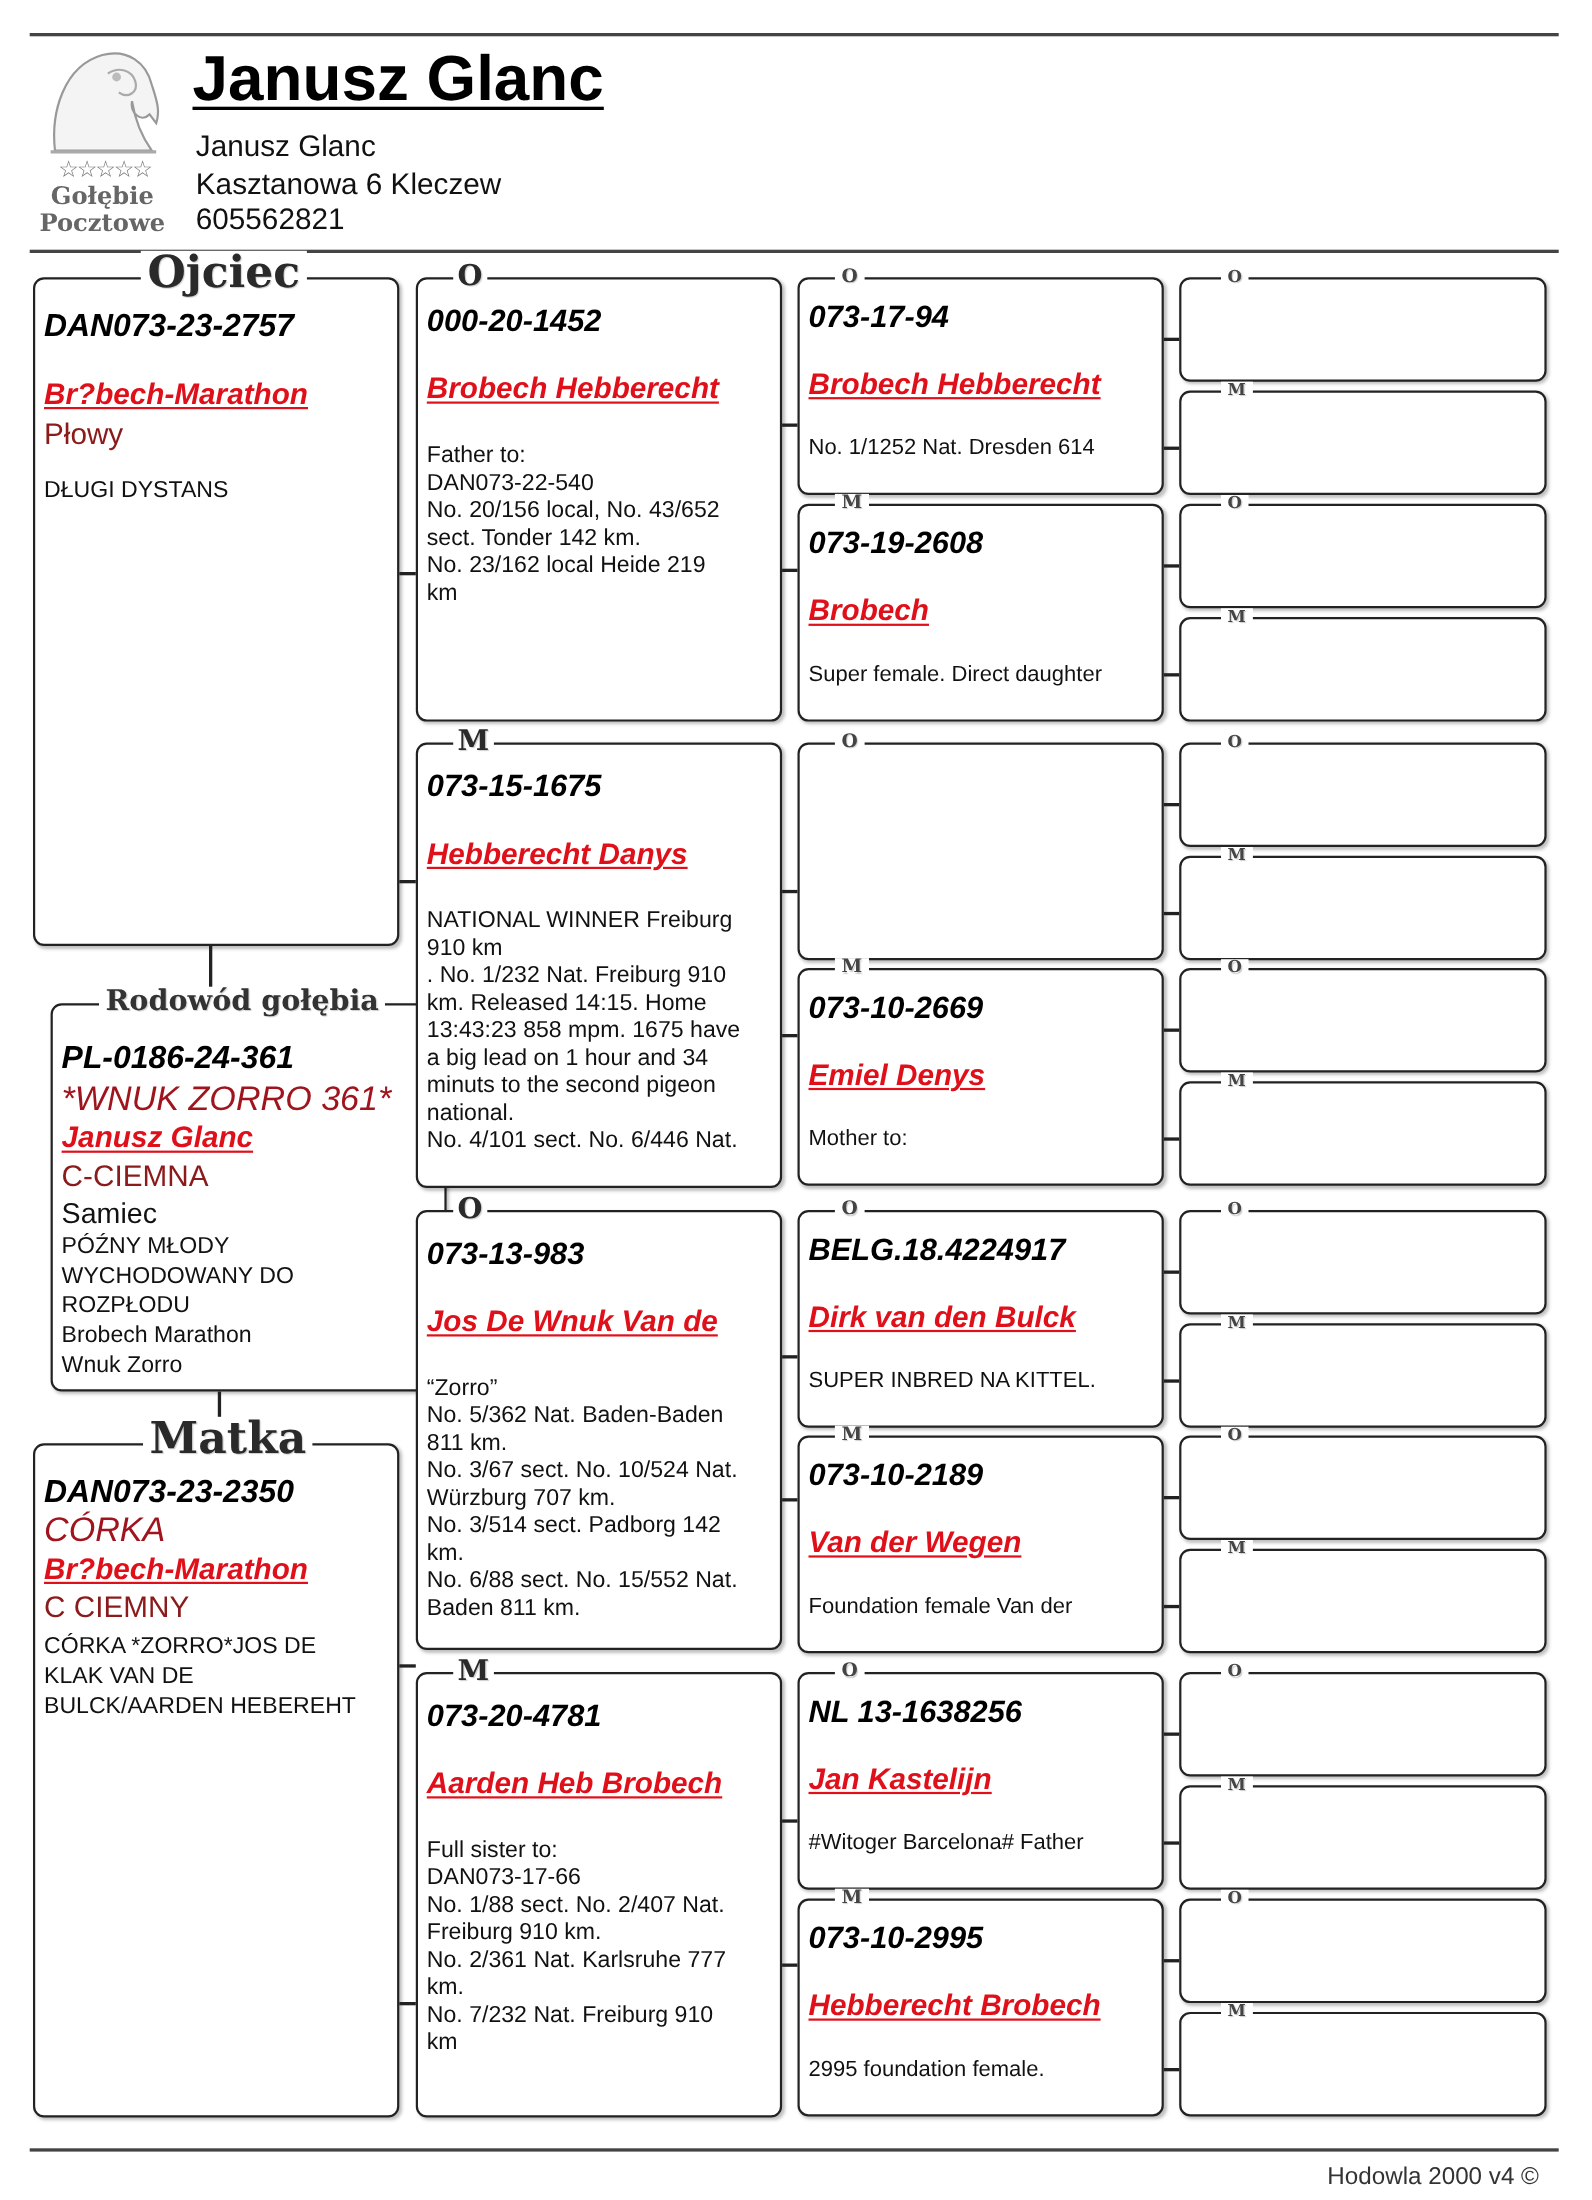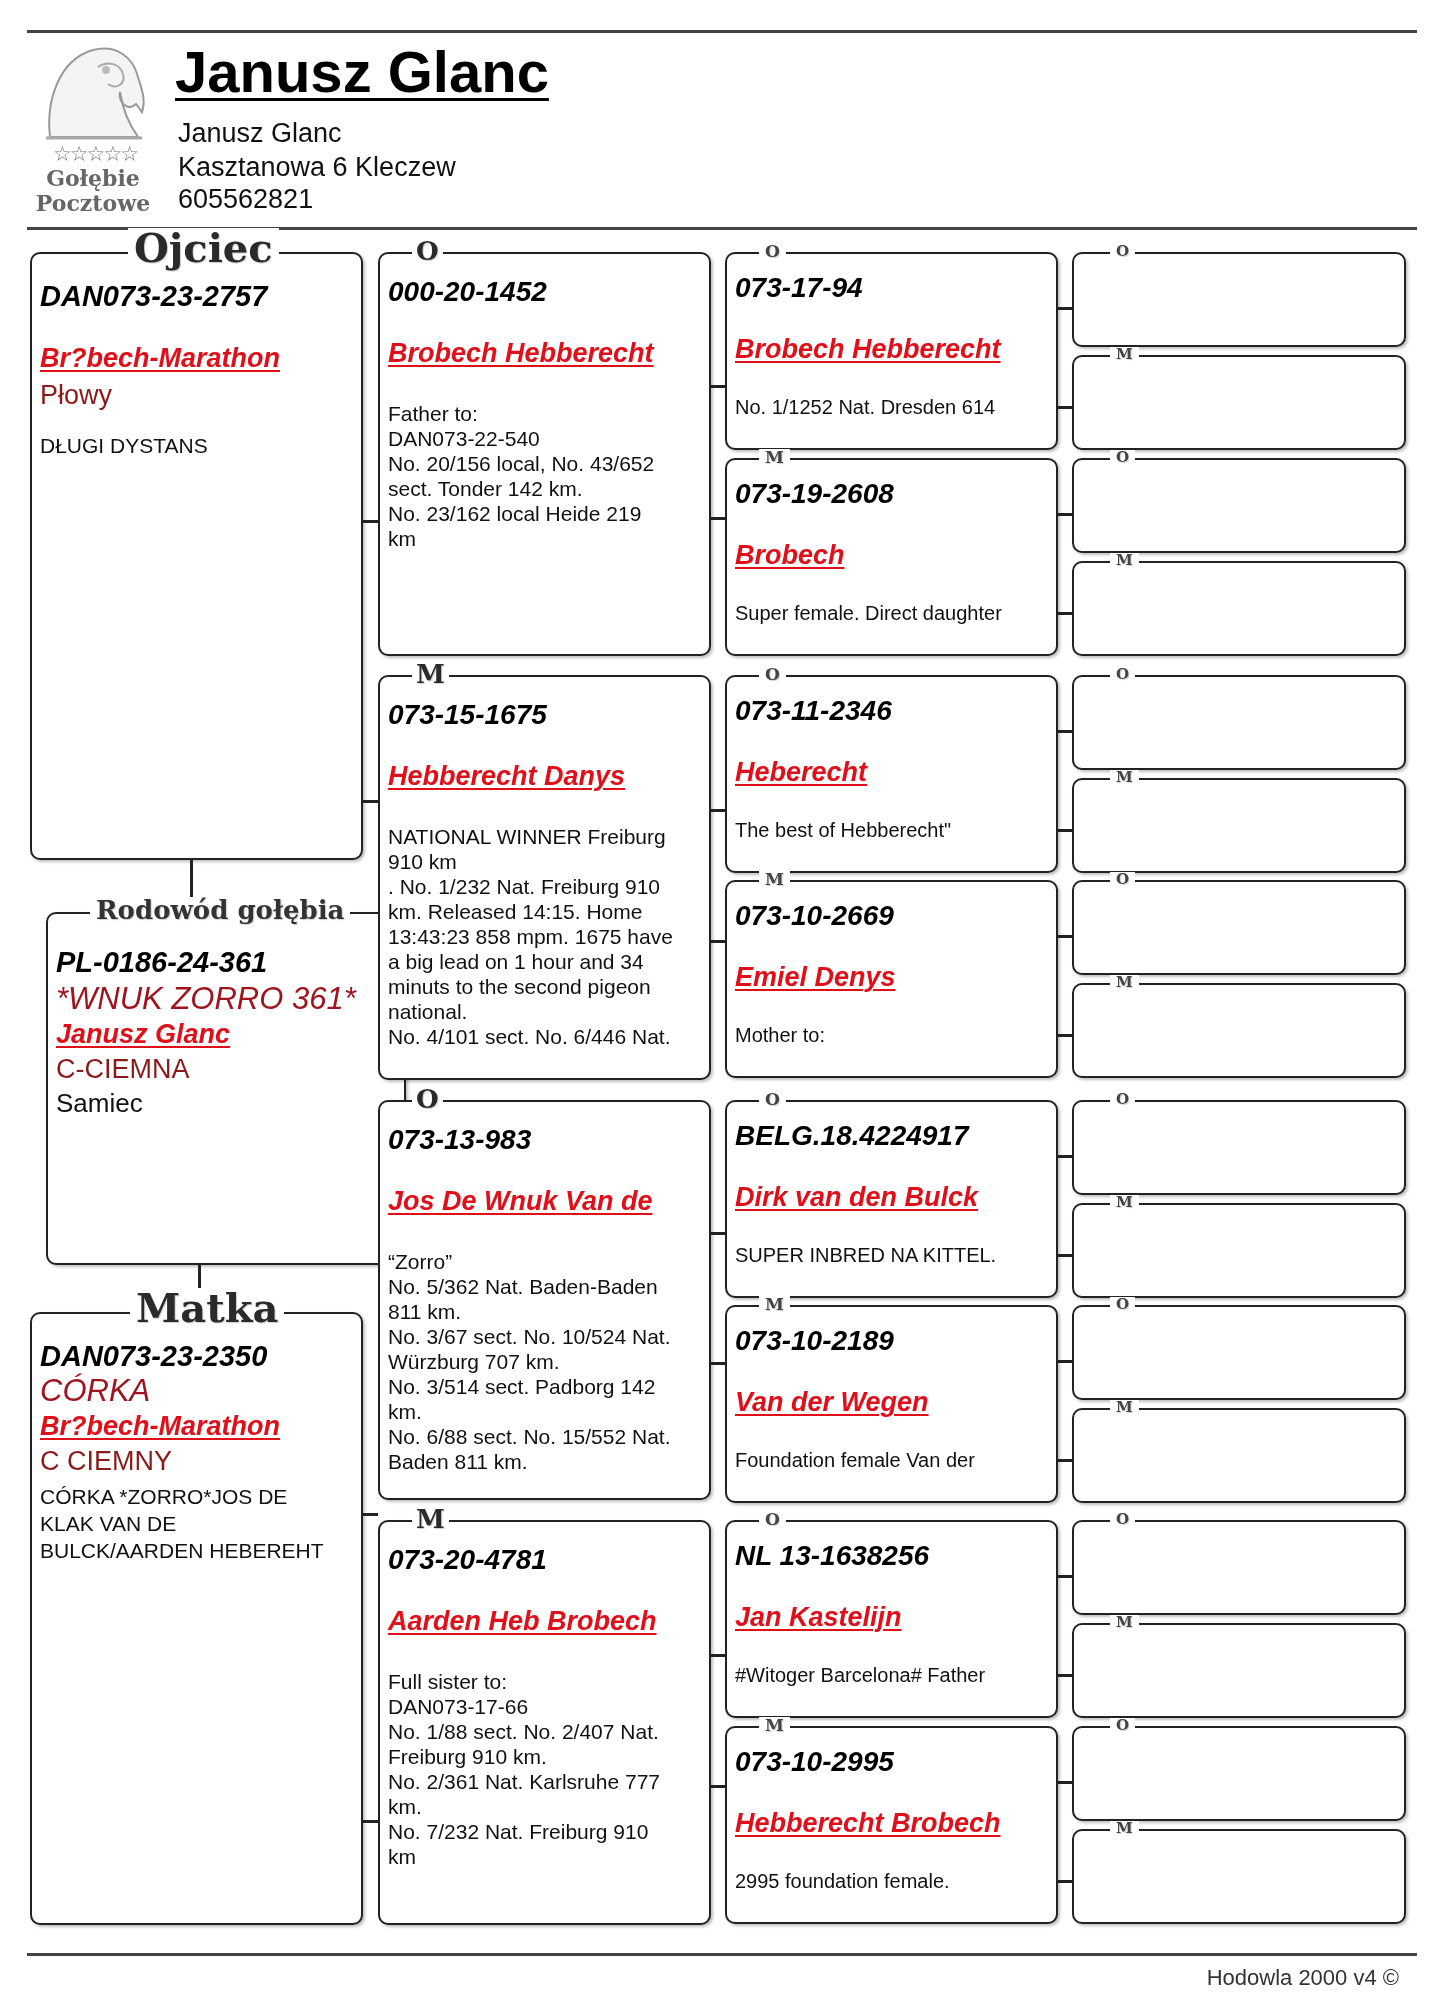--- a/index.html
+++ b/index.html
@@ -87,20 +87,25 @@
 <div class="conn-v" style="left:190px; top:860px; height:52px;"></div>
 
 <div class="box" style="left:46px; top:912px; width:360px; height:353px;">
   <span class="legend mid" style="left:42px;">Rodowód gołębia</span>
   <div class="content" style="top:32px;">
     <span class="ring" style="font-size:29px;">PL-0186-24-361</span>
     <span class="color" style="font-style:italic; font-size:31px; color:#a0141e; margin-top:2px;">*WNUK ZORRO 361*</span>
     <span class="breeder" style="margin-top:2px;">Janusz Glanc</span>
     <span class="color" style="margin-top:4px;">C-CIEMNA</span>
     <span class="note" style="font-size:26px; line-height:32px; margin-top:2px;">Samiec</span>
+    <span class="note" style="line-height:27px;">PÓŹNY MŁODY
+WYCHODOWANY DO
+ROZPŁODU
+Brobech Marathon
+Wnuk Zorro</span>
   </div>
 </div>
 
 <div class="conn-v" style="left:198px; top:1265px; height:47px;"></div>
 
 <div class="box" style="left:30px; top:1312px; width:333px; height:613px;padding-left:48px;">
   <span class="legend big" style="left:98px;">Matka</span>
   <div class="content" style="top:26px;">
     <span class="ring" style="font-size:29px;">DAN073-23-2350</span>
     <span class="color" style="font-style:italic; font-size:31px; color:#a0141e;">CÓRKA</span>
@@ -204,25 +209,20 @@
       <div class="content" style="top: 18px;">
         <span class="ring">073-19-2608</span>
         <span class="breeder" style="margin-top: 30px;">Brobech</span>
         <span class="note small" style="margin-top: 30px; white-space: nowrap; overflow: hidden;">Super female. Direct daughter</span>
       </div>
     </div>
     <div class="conn-h" style="left: 1058px; top: 513px; width: 14px;"></div>
     <div class="conn-h" style="left: 1058px; top: 612px; width: 14px;"></div>
     <div class="box c3" style="left: 725px; top: 675px; width: 333px; height: 198px;">
       <span class="legend g3">O</span>
-      <div class="content" style="top: 18px;">
-        <span class="ring">073-11-2346</span>
-        <span class="breeder" style="margin-top: 30px;">Heberecht</span>
-        <span class="note small" style="margin-top: 30px; white-space: nowrap; overflow: hidden;">The best of Hebberecht"</span>
-      </div>
     </div>
     <div class="conn-h" style="left: 1058px; top: 730px; width: 14px;"></div>
     <div class="conn-h" style="left: 1058px; top: 829px; width: 14px;"></div>
     <div class="box c3" style="left: 725px; top: 880px; width: 333px; height: 198px;">
       <span class="legend g3">M</span>
       <div class="content" style="top: 18px;">
         <span class="ring">073-10-2669</span>
         <span class="breeder" style="margin-top: 30px;">Emiel Denys</span>
         <span class="note small" style="margin-top: 30px; white-space: nowrap; overflow: hidden;">Mother to:</span>
       </div>

